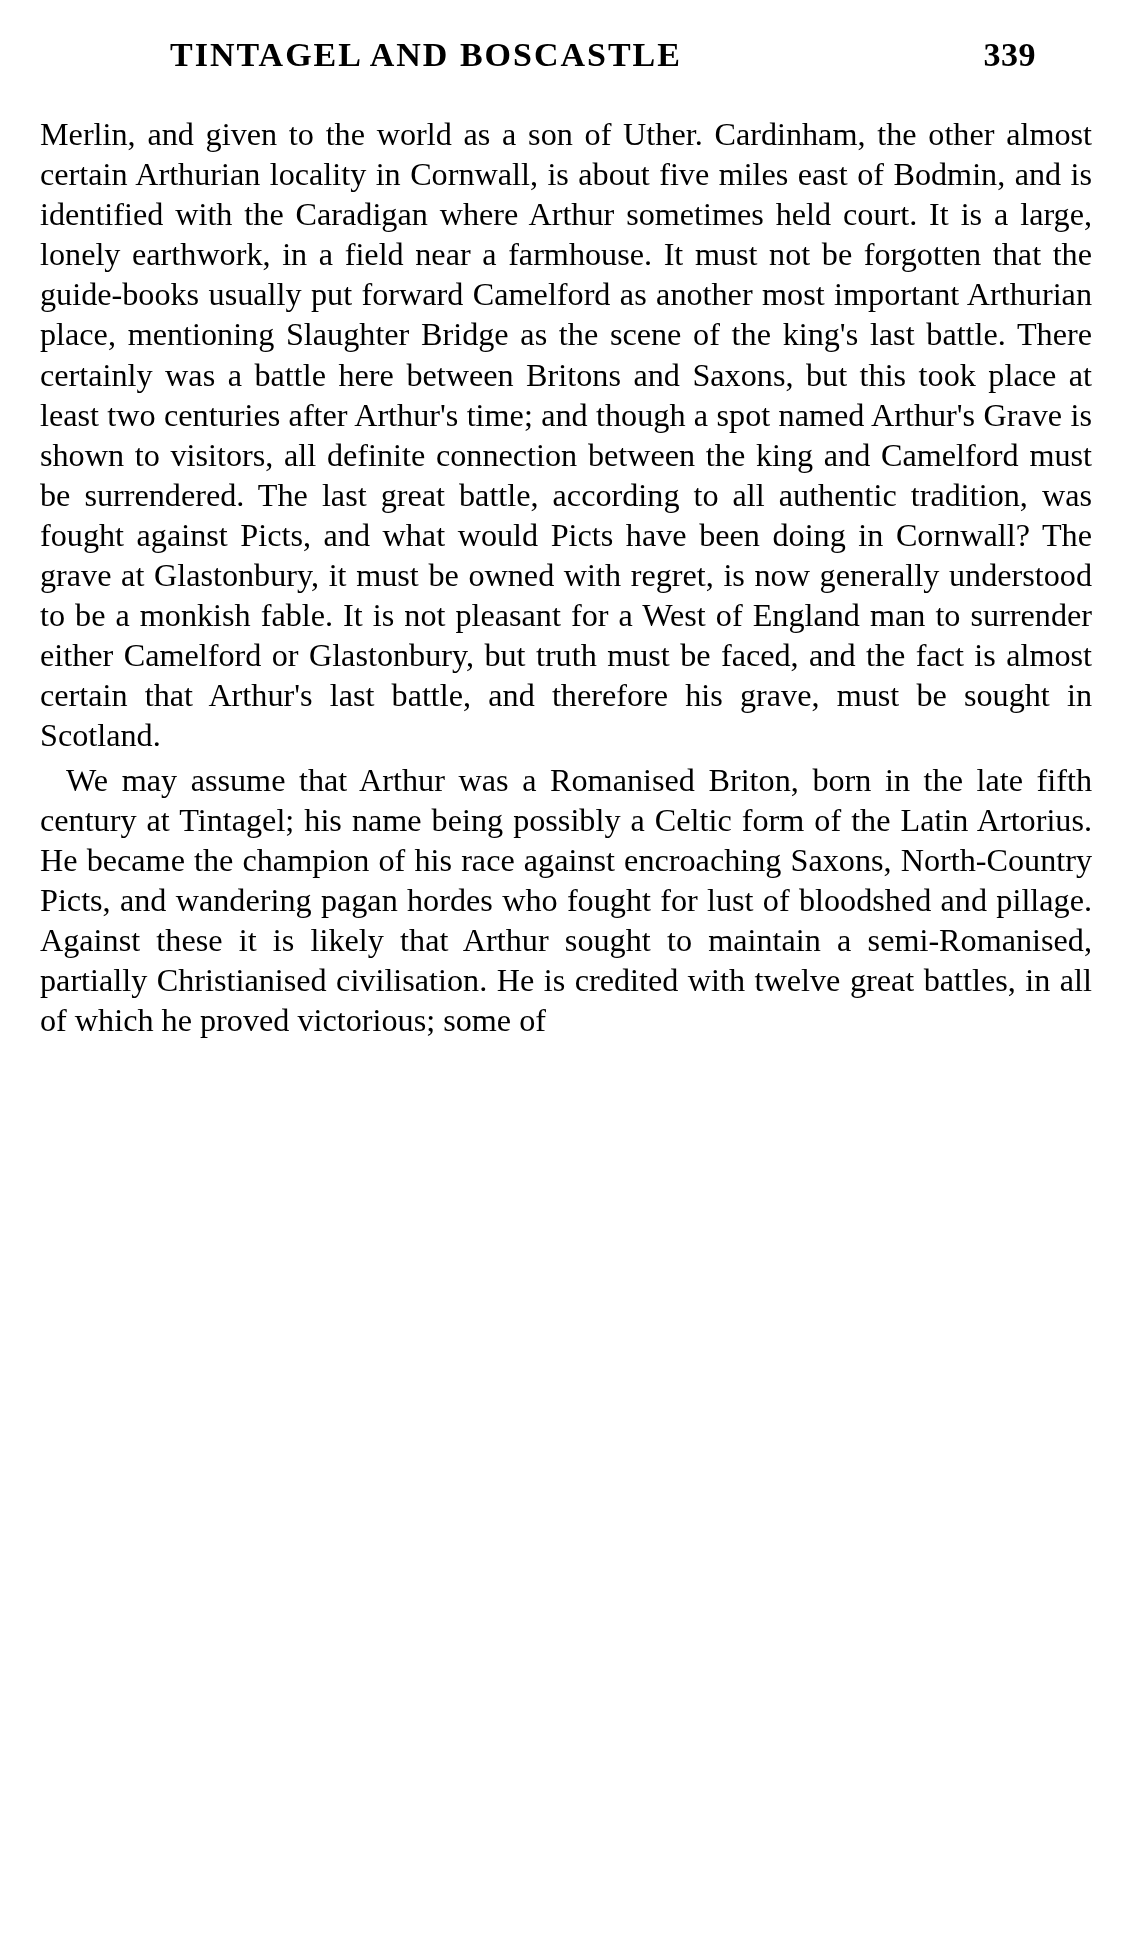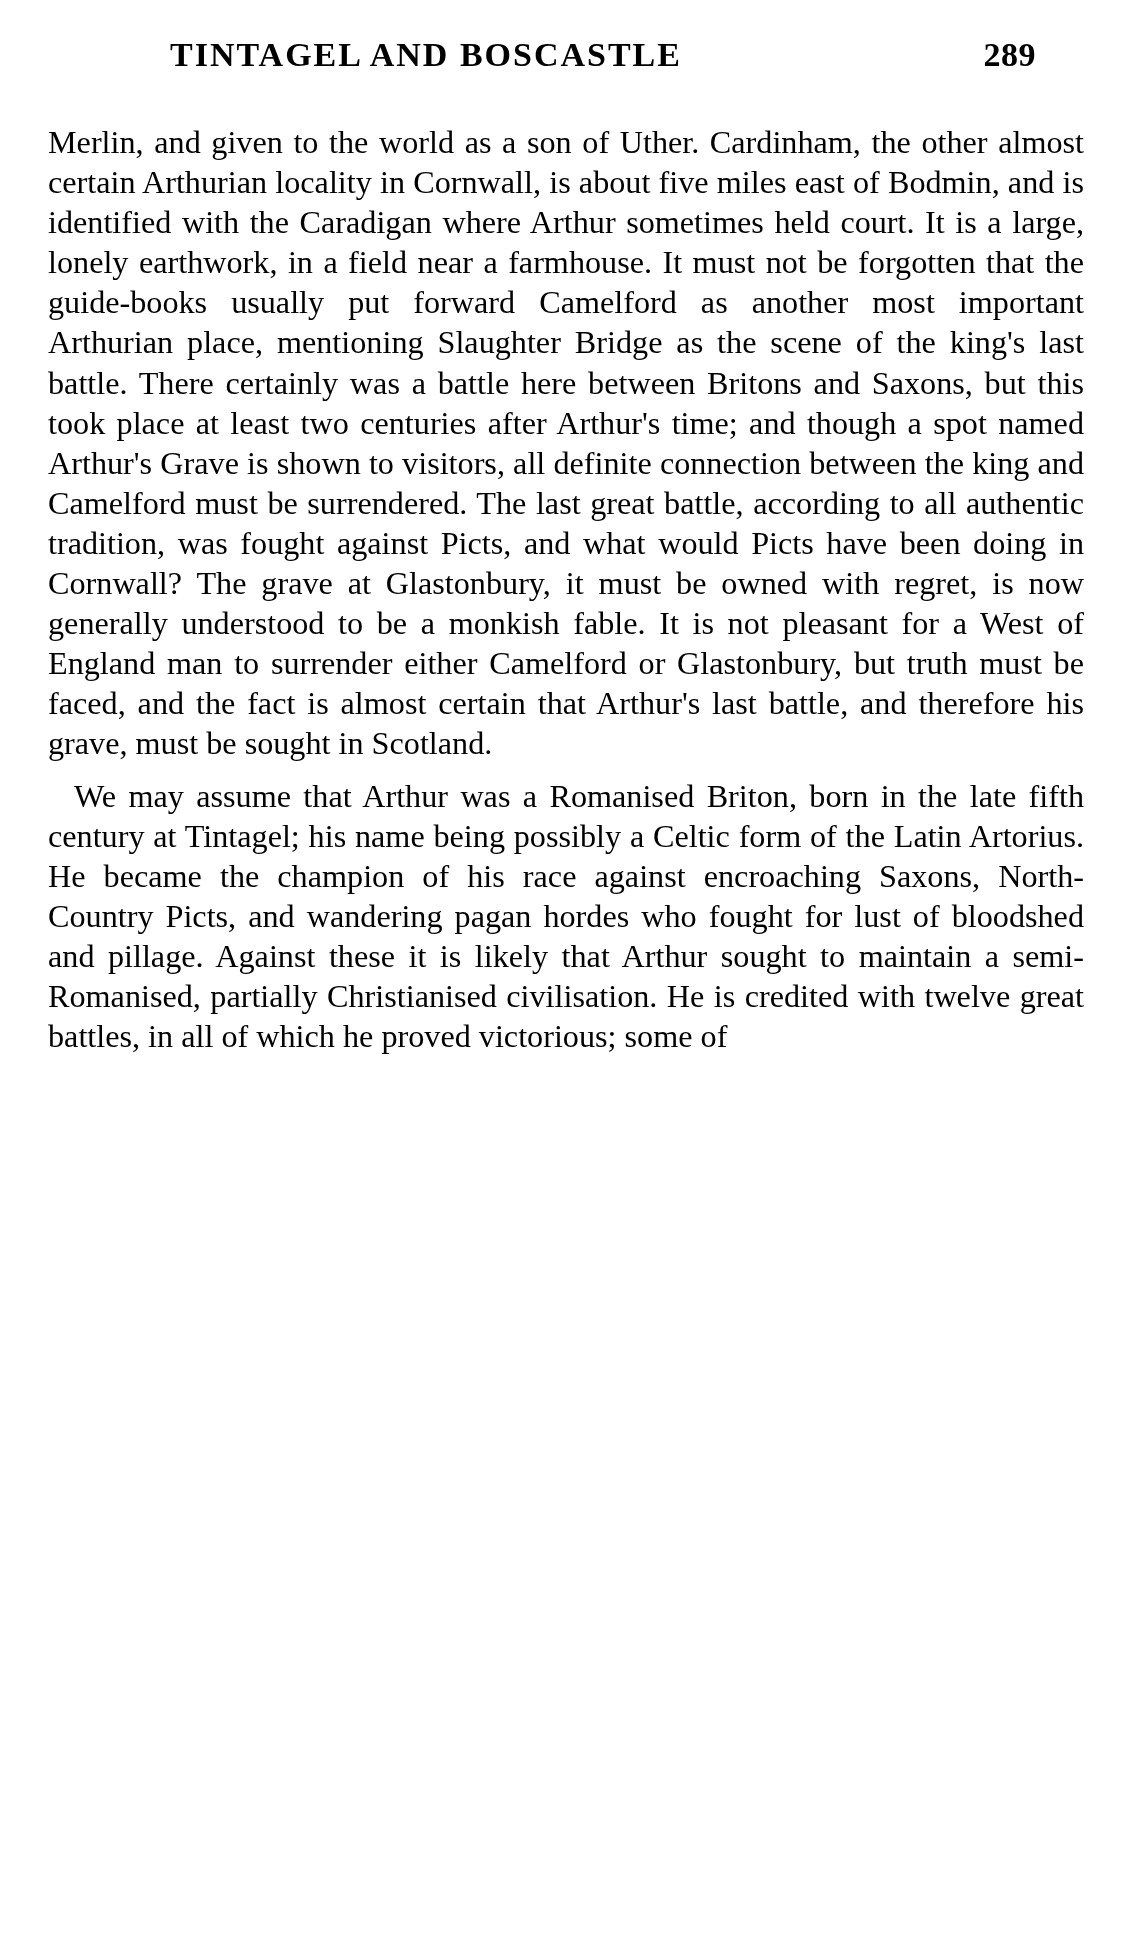--- a/index.html
+++ b/index.html
@@ -50,40 +50,40 @@
     position: absolute;
     top: 110px;
     left: 36px;
     width: 1060px;
     font-size: 32.2px;
     line-height: 40.1px;
     text-align: justify;
     text-justify: inter-word;
   }
   .body-text p {
-    margin: 12px;
+    margin: 4px;
   }
   .body-text p.indent {
     text-indent: 26px;
   }
   .italic {
   }
   
   .body-text p:last-child {
     text-align: justify;
   }
 </style>
 </head>
 <body>
 
 <div class="page">
 
   <div class="header">
     <span class="running-title">TINTAGEL AND BOSCASTLE</span>
-    <span class="folio">289</span>
+    <span class="folio">339</span>
   </div>
 
   <div class="body-text">
     <p>Merlin, and given to the world as a son of Uther. Cardinham, the other almost certain Arthurian locality in Cornwall, is about five miles east of Bodmin, and is identified with the Caradigan where Arthur sometimes held court.  It is a large, lonely earthwork, in a field near a farmhouse.  It must not be forgotten that the guide-books usually put forward Camelford as another most important Arthurian place, mentioning Slaughter Bridge as the scene of the king's last battle.  There certainly was a battle here between Britons and Saxons, but this took place at least two centuries after Arthur's time; and though a spot named Arthur's Grave is shown to visitors, all definite connection between the king and Camelford must be surrendered.  The last great battle, according to all authentic tradition, was fought against Picts, and what would Picts have been doing in Cornwall?  The grave at Glastonbury, it must be owned with regret, is now generally understood to be a monkish fable.  It is not pleasant for a West of England man to surrender either Camelford or Glastonbury, but truth must be faced, and the fact is almost certain that Arthur's last battle, and therefore his grave, must be sought in Scotland.</p>
     <p class="indent"><span>We may assume that Arthur was a Romanised Briton, born in the late fifth century at Tintagel; his name being possibly a Celtic form of the Latin </span><span class="italic">Artorius.</span><span>  He became the champion of his race against encroaching Saxons, North-Country Picts, and wandering pagan hordes who fought for lust of bloodshed and pillage.  Against these it is likely that Arthur sought to maintain a semi-Romanised, partially Christianised civilisation.  He is credited with twelve great battles, in all of which he proved victorious; some of</span></p>
   </div>
 
 </div>
 
 </body></html>

